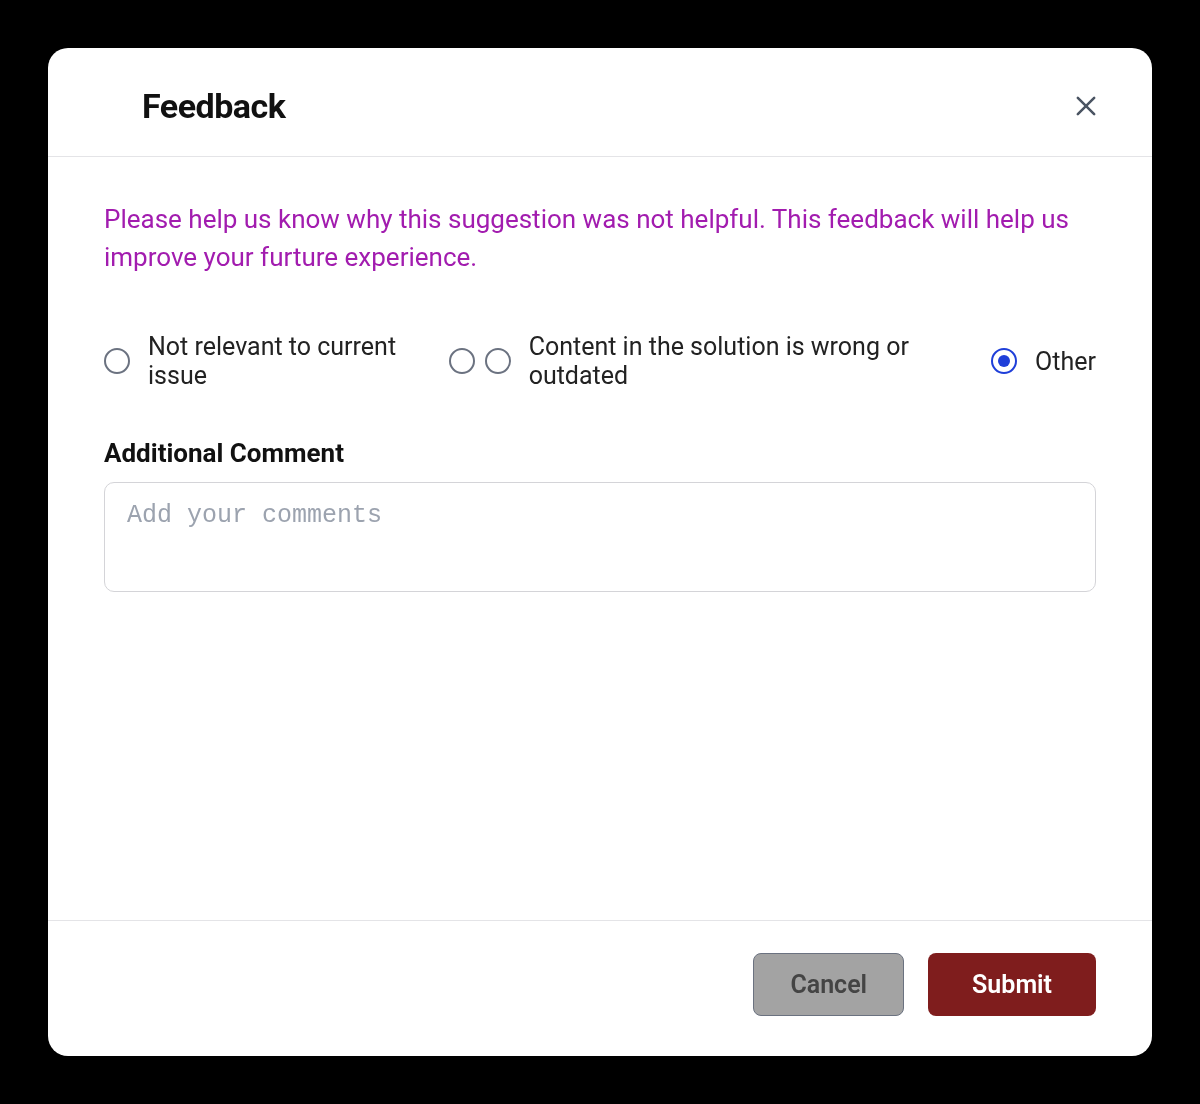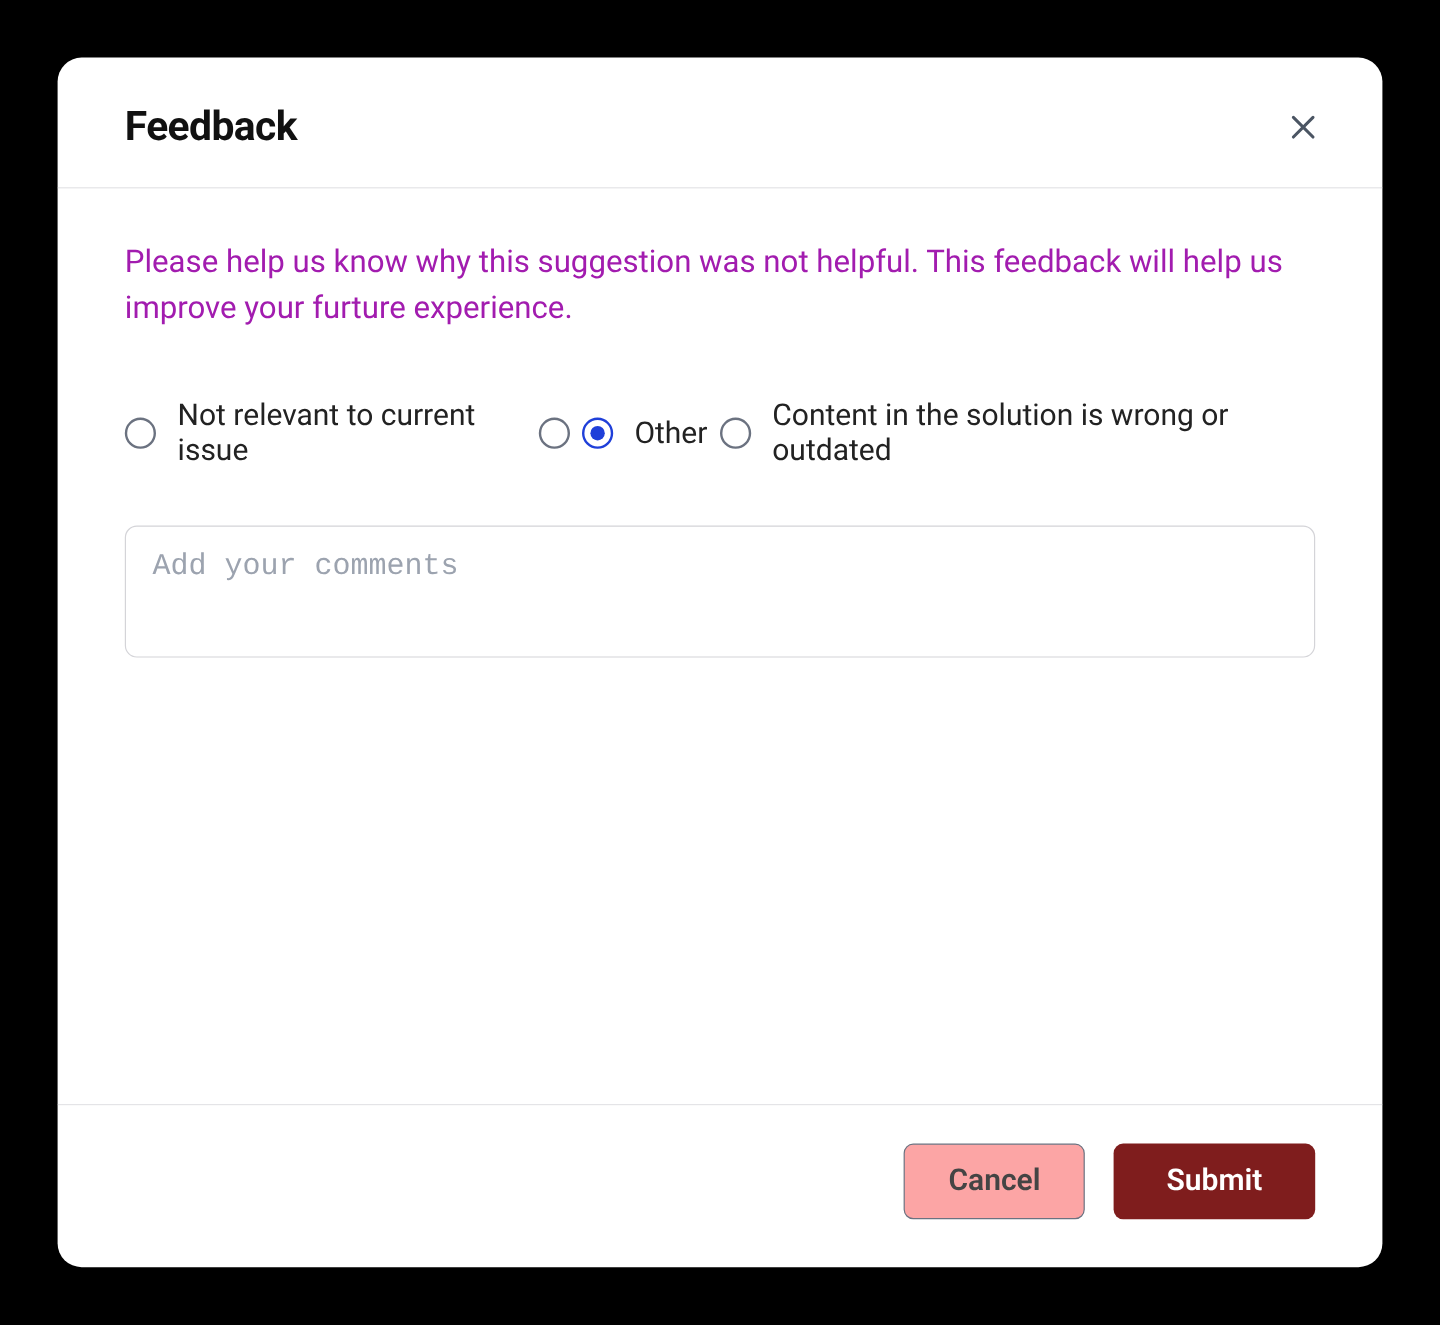--- a/index.html
+++ b/index.html
@@ -31,20 +31,21 @@
       justify-content: space-between;
       align-items: center;
       padding: 38px 48px 30px 56px;
       border-bottom: 1px solid #e4e4e7;
     }
     .modal-title {
       font-size: 34px;
       font-weight: 700;
       color: #111;
       letter-spacing: -0.5px;
+      margin-left: 38px;
     }
     .close-btn {
       background: none;
       border: none;
       cursor: pointer;
       padding: 4px;
       display: flex;
       align-items: center;
       justify-content: center;
       color: #4b5563;
@@ -140,21 +141,21 @@
     }
     .btn {
       font-size: 25px;
       font-weight: 600;
       padding: 16px 36px;
       border-radius: 8px;
       cursor: pointer;
       font-family: inherit;
     }
     .btn-cancel {
-      background: #fca5a5;
+      background: #a3a3a3;
       color: #444;
       border: 1.5px solid #6b7280;
     }
     .btn-submit {
       background: #7f1d1d;
       color: #fff;
       border: none;
       padding: 16px 44px;
     }
   </style>
@@ -178,31 +179,32 @@
 
     <div class="radio-group">
       <label class="radio-option">
         <span class="radio-circle"></span>
         <span class="radio-label">Not relevant to current issue</span>
       </label>
       <label class="radio-option">
         <span class="radio-circle"></span>
       </label>
       <label class="radio-option">
+        <span class="radio-circle"></span>
+        <span class="radio-label">Content in the solution is wrong or outdated</span>
+      </label>
+      <label class="radio-option">
         <span class="radio-circle selected">
             <span class="radio-dot"></span>
           </span>
         <span class="radio-label">Other</span>
       </label>
-      <label class="radio-option">
-        <span class="radio-circle"></span>
-        <span class="radio-label">Content in the solution is wrong or outdated</span>
-      </label>
     </div>
 
+    <div class="comment-label">Additional Comment</div>
     <textarea class="comment-textarea" placeholder="Add your comments" style=""></textarea>
   </div>
 
   <div class="modal-footer">
     <button class="btn btn-cancel">Cancel</button>
     <button class="btn btn-submit">Submit</button>
   </div>
 </div>
 
 </body></html>

